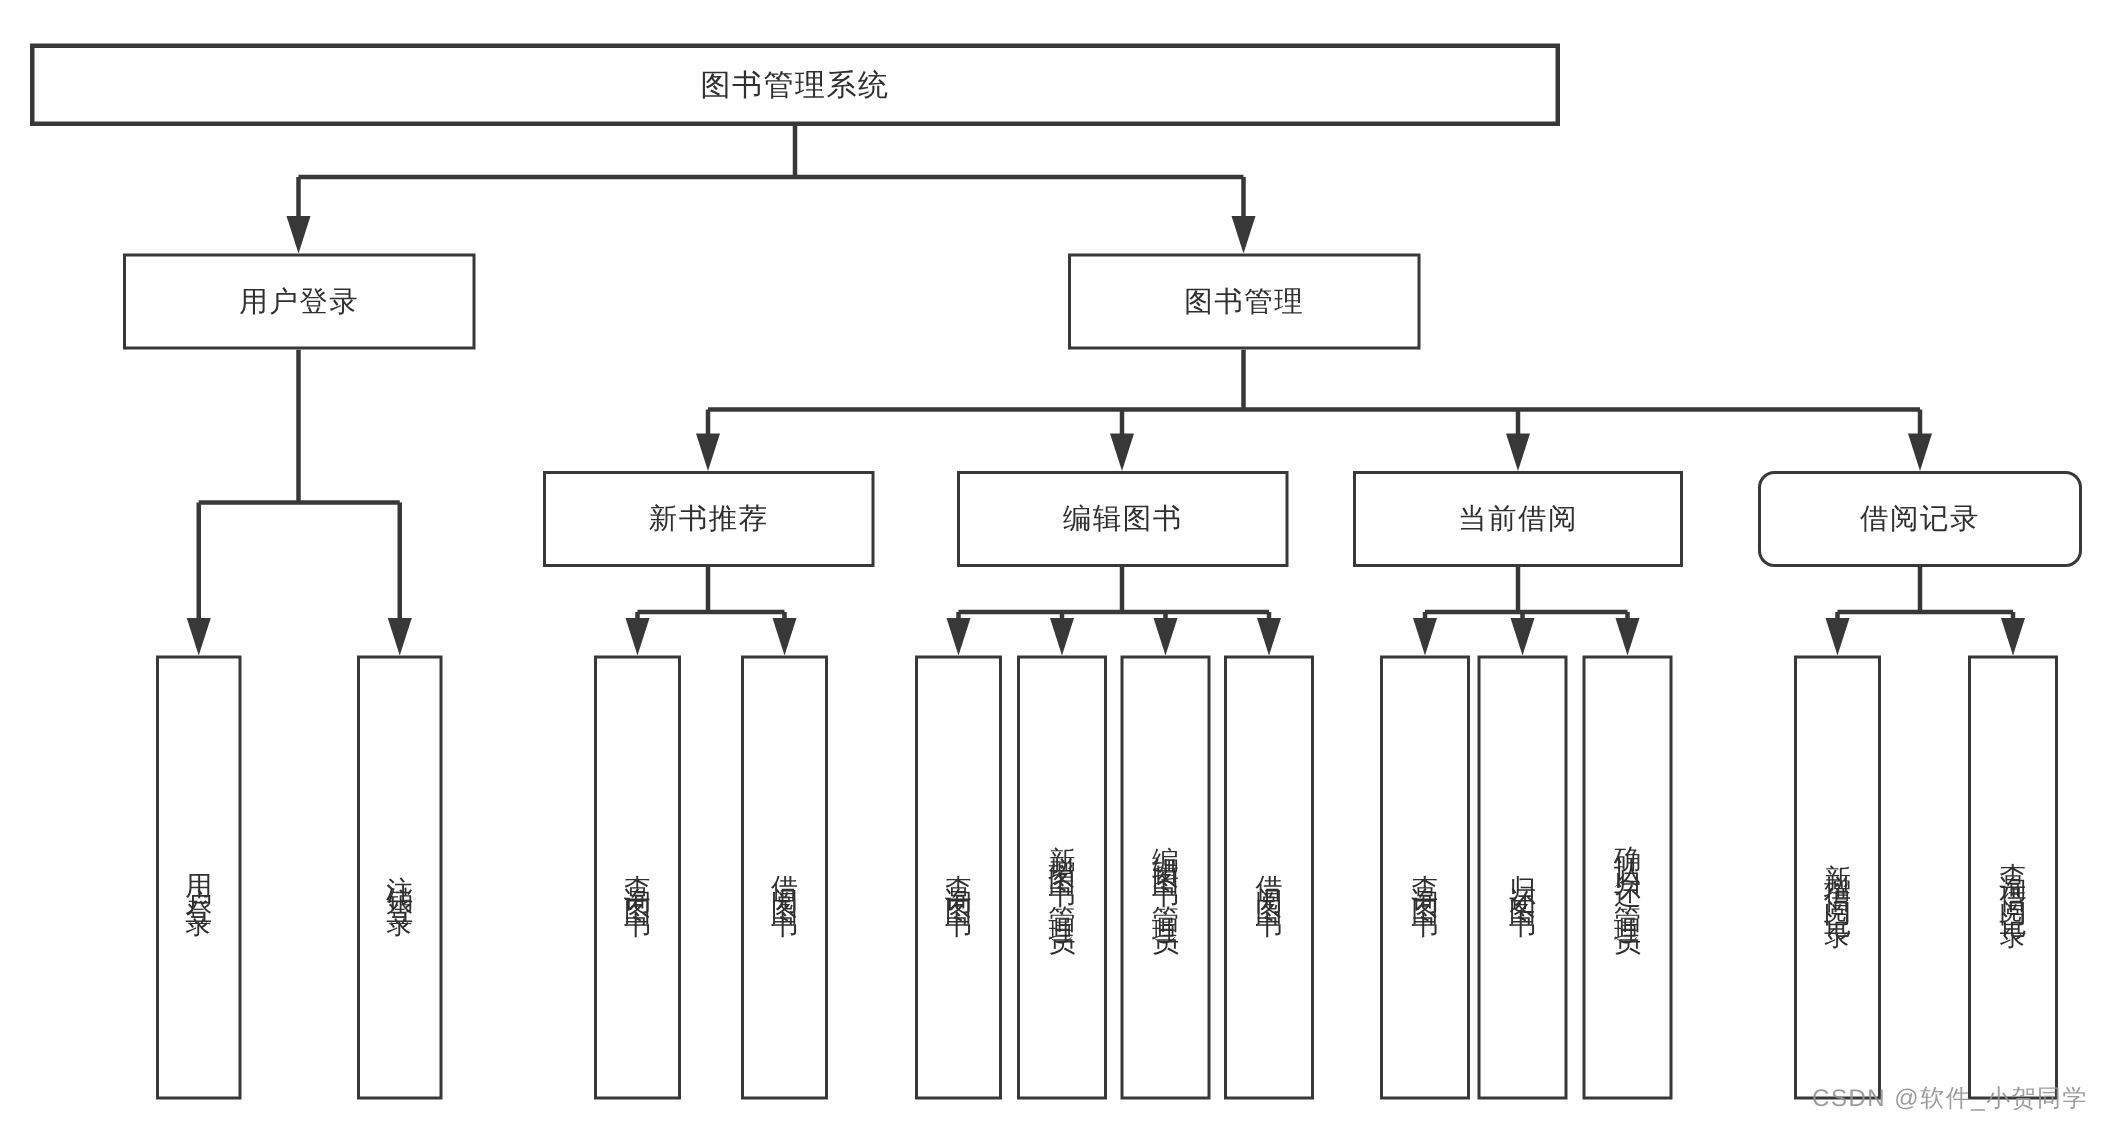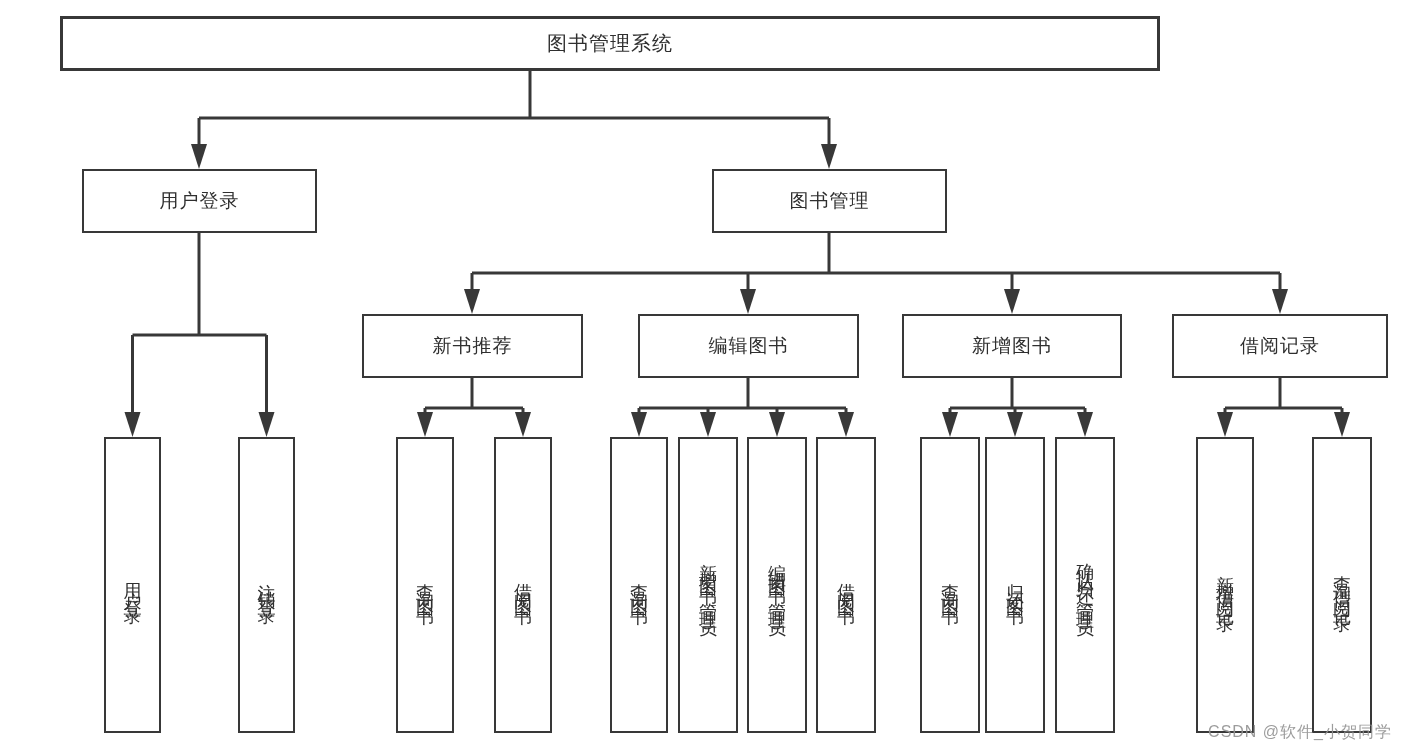--- a/index.html
+++ b/index.html
@@ -103,29 +103,29 @@
       <polygon points="769,412 785,412 777,437"></polygon>
       <polygon points="838,412 854,412 846,437"></polygon>
       <polygon points="942,412 958,412 950,437"></polygon>
       <polygon points="1007,412 1023,412 1015,437"></polygon>
       <polygon points="1077,412 1093,412 1085,437"></polygon>
       <polygon points="1217,412 1233,412 1225,437"></polygon>
       <polygon points="1334,412 1350,412 1342,437"></polygon>
     </g>
   </svg>
 
-  <div class="node h-node root-node" style="left:20px; top:16px; width:1100px; height:55px;margin-left:40px;">图书管理系统</div>
+  <div class="node h-node root-node" style="left:20px; top:29px; width:1020px; height:55px;">图书管理系统</div>
 
   <div class="node h-node" style="left:82px; top:169px; width:235px; height:64px;">用户登录</div>
   <div class="node h-node" style="left:712px; top:169px; width:235px; height:64px;">图书管理</div>
 
   <div class="node h-node" style="left:362px; top:314px; width:221px; height:64px;">新书推荐</div>
   <div class="node h-node" style="left:638px; top:314px; width:221px; height:64px;">编辑图书</div>
-  <div class="node h-node" style="left:902px; top:314px; width:220px; height:64px;">新增图书</div>
-  <div class="node h-node" style="left:1172px; top:314px; width:216px; height:64px;">借阅记录</div>
+  <div class="node h-node" style="left:902px; top:314px; width:220px; height:64px;">当前借阅</div>
+  <div class="node h-node" style="left:1172px; top:314px; width:216px; height:64px;border-radius:11px;">借阅记录</div>
 
   <div class="node v-node" style="left:104px; top:437px; width:57px; height:296px;">用户登录</div>
   <div class="node v-node" style="left:238px; top:437px; width:57px; height:296px;">注销登录</div>
 
   <div class="node v-node" style="left:396px; top:437px; width:58px; height:296px;">查询图书</div>
   <div class="node v-node" style="left:494px; top:437px; width:58px; height:296px;">借阅图书</div>
 
   <div class="node v-node" style="left:610px; top:437px; width:58px; height:296px;">查询图书</div>
   <div class="node v-node" style="left:678px; top:437px; width:60px; height:296px;">新增图书（管理员）</div>
   <div class="node v-node" style="left:747px; top:437px; width:60px; height:296px;">编辑图书（管理员）</div>

